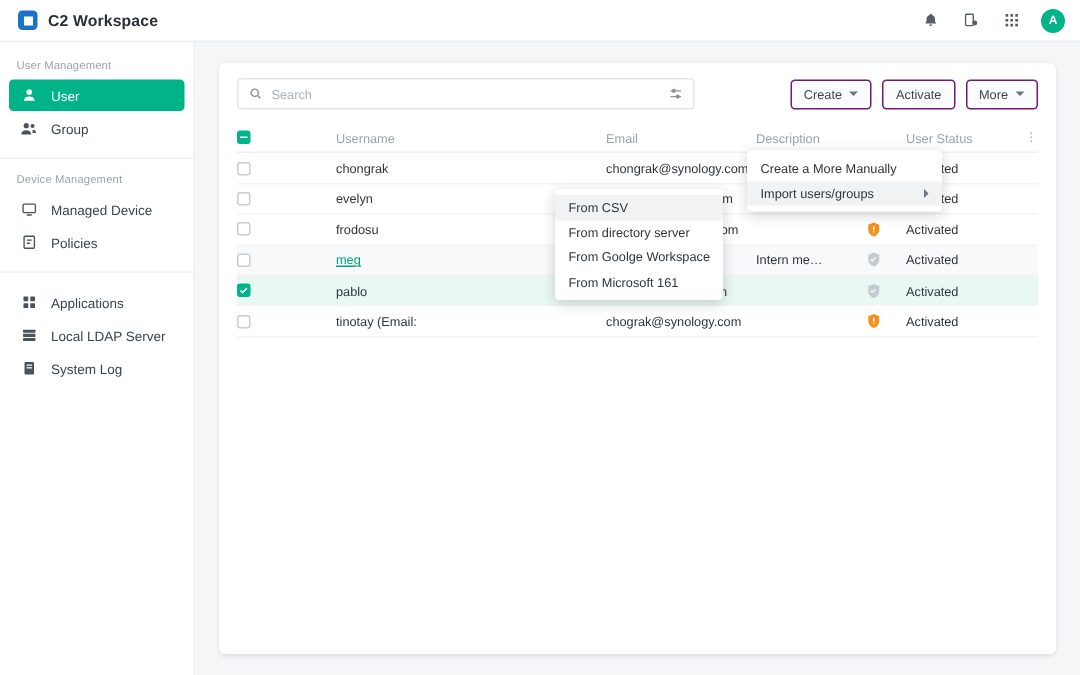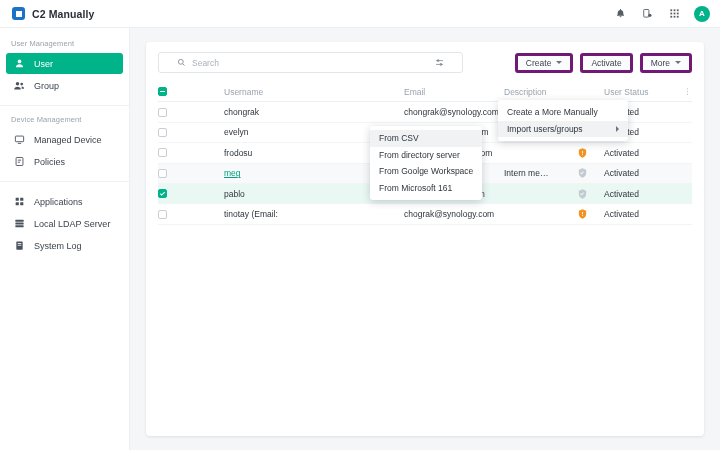--- a/index.html
+++ b/index.html
@@ -123,41 +123,41 @@
     gap: 8px;
     height: 21px;
   }
   .search {
     flex: 0 0 305px;
     height: 21px;
     border: 1px solid #e2e6ea;
     border-radius: 3px;
     display: flex;
     align-items: center;
-    padding: 0 18px;
+    padding: 0 7px;
     gap: 6px;
   }
   .search svg { flex: 0 0 auto; color: #8a929b; }
   .search input {
     border: 0;
     outline: 0;
     flex: 1;
     font-size: 8.5px;
     font-family: "Liberation Sans", sans-serif;
     color: #3c444d;
     background: transparent;
     min-width: 0;
   }
   .search input::placeholder { color: #aab1b9; }
   .filter-ico { color: #6d757e; display: flex; cursor: pointer; }
 
   .btns { margin-left: auto; display: flex; gap: 7px; }
   .btn {
     height: 20px;
-    border: 3px solid #701a75;
+    border: 1px solid #701a75;
     background: #fbfcfd;
     border-radius: 3px;
     font-size: 8.5px;
     color: #3c444d;
     padding: 0 8px;
     display: flex; align-items: center; gap: 5px;
     cursor: pointer;
     font-family: "Liberation Sans", sans-serif;
   }
   .caret {
@@ -242,21 +242,21 @@
   .shield { width: 9px; height: 10px; display: block; }
 </style>
 </head>
 <body>
 
 <div class="topbar">
   <div class="brand">
     <span class="logo-mark">
         <i></i>
       </span>
-    <span class="brand-name">C2 Manually</span>
+    <span class="brand-name">C2 Workspace</span>
   </div>
   <div class="topbar-right">
     <span class="tb-icon">
       <svg width="11" height="11" viewBox="0 0 16 16" fill="currentColor">
         <path d="M8 1.6a.9.9 0 0 1 .9.9v.35a4.1 4.1 0 0 1 3.2 4v2.4l1 1.4v.6H2.9v-.6l1-1.4V6.85a4.1 4.1 0 0 1 3.2-4V2.5A.9.9 0 0 1 8 1.6zM6.5 12.1h3a1.5 1.5 0 0 1-3 0z"></path>
       </svg>
     </span>
     <span class="tb-icon">
       <svg width="11" height="11" viewBox="0 0 16 16" fill="none" stroke="currentColor" stroke-width="1.3">
         <rect x="2.5" y="2.2" width="7.5" height="11" rx="1"></rect>

